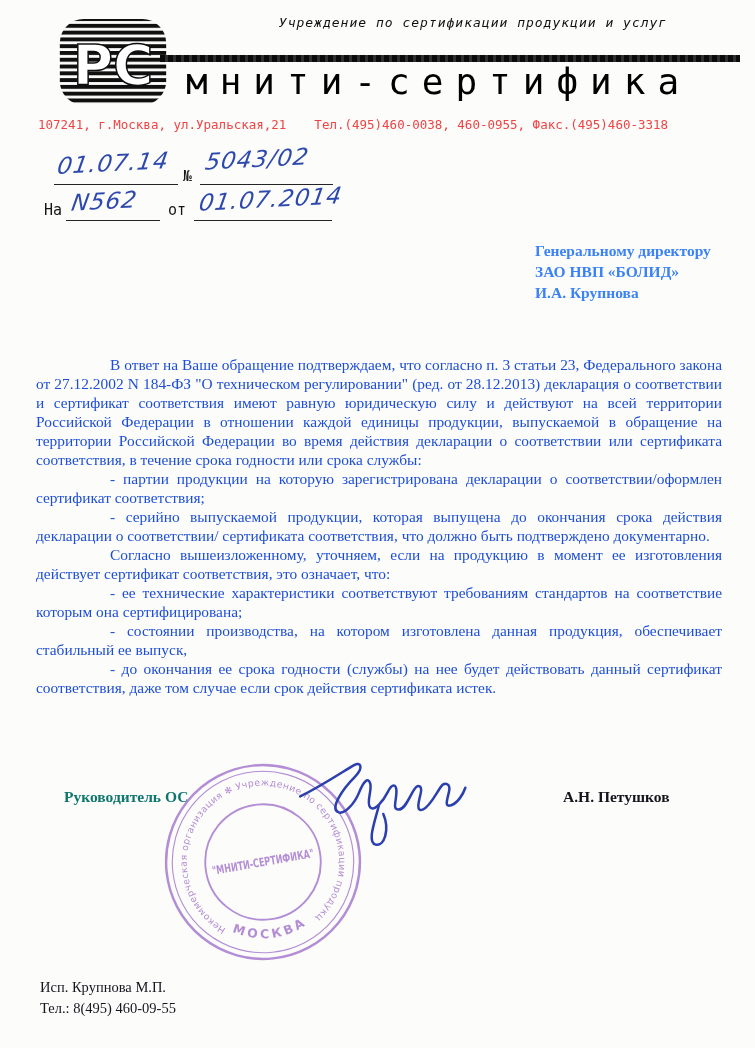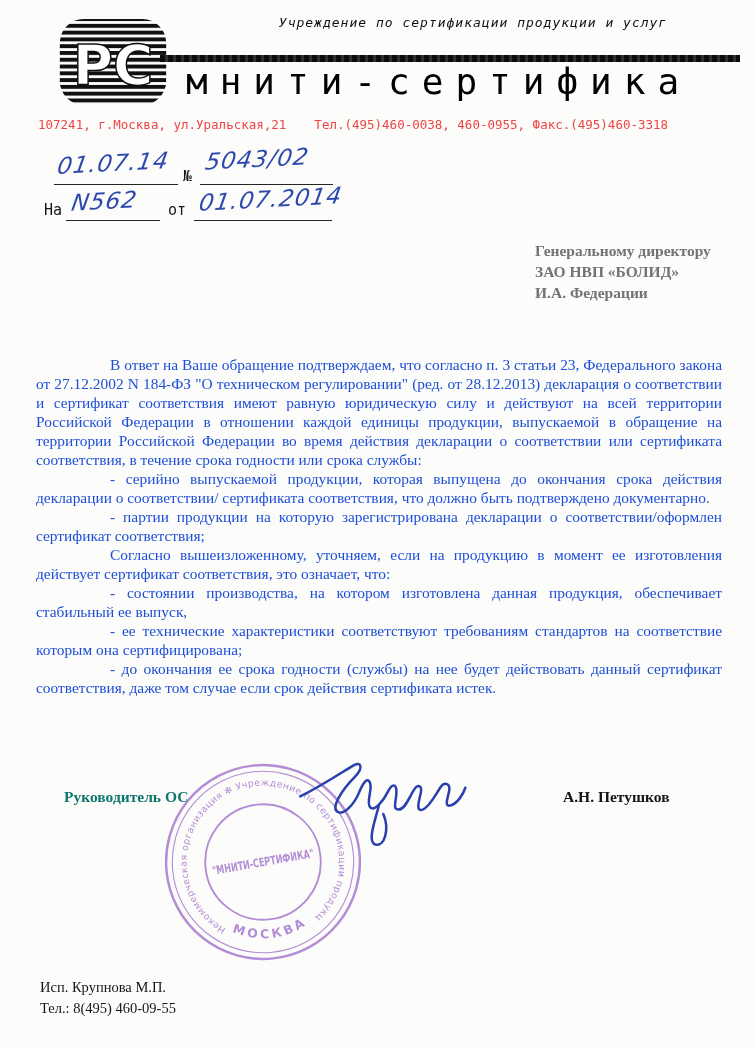--- a/index.html
+++ b/index.html
@@ -36,21 +36,21 @@
   }
   .blank-line{position:absolute;height:0;border-bottom:1.6px solid #242424;}
   .handwriting{
     position:absolute;font-family:"DejaVu Sans",sans-serif;font-style:italic;
     color:#2e49ae;transform:skewX(-12deg) rotate(-3deg);
     font-size:23px;letter-spacing:1px;white-space:nowrap;
   }
   
   .recipient{
     position:absolute;left:535px;top:240px;font-weight:bold;
-    font-size:15.5px;line-height:21px;color:#737373;
+    font-size:15.5px;line-height:21px;color:#3b82f6;
   }
   
   .letter-body{
     position:absolute;left:36px;top:355px;width:686px;
     font-size:15.4px;line-height:19px;text-align:justify;color:#1d4ed8;
   }
   .letter-body p{margin:0;text-indent:74px;}
   
   .sig-role{position:absolute;left:64px;top:788px;font-weight:bold;font-size:15.5px;color:#0f766e;}
   .sig-name{position:absolute;left:563px;top:788px;font-weight:bold;font-size:15.5px;color:#14141c;}
@@ -89,30 +89,30 @@
 <div class="mono-label" style="left:44px;top:201px;">На</div>
 <div class="handwriting" style="left:72px;top:188px;">N562</div>
 <div class="blank-line" style="left:66px;top:220px;width:94px;"></div>
 <div class="mono-label" style="left:168px;top:201px;">от</div>
 <div class="handwriting" style="left:200px;top:186px;">01.07.2014</div>
 <div class="blank-line" style="left:194px;top:220px;width:138px;"></div>
 
 <div class="recipient">
   <div>Генеральному директору</div>
   <div>ЗАО НВП «БОЛИД»</div>
-  <div>И.А. Федерации</div>
+  <div>И.А. Крупнова</div>
 </div>
 
 <div class="letter-body">
   <p>В ответ на Ваше обращение подтверждаем, что согласно п. 3 статьи 23, Федерального закона от 27.12.2002 N 184-ФЗ "О техническом регулировании" (ред. от 28.12.2013) декларация о соответствии и сертификат соответствия имеют равную юридическую силу и действуют на всей территории Российской Федерации в отношении каждой единицы продукции, выпускаемой в обращение на территории Российской Федерации во время действия декларации о соответствии или сертификата соответствия, в течение срока годности или срока службы:</p>
+  <p>- партии продукции на которую зарегистрирована декларации о соответствии/оформлен сертификат соответствия;</p>
   <p>- серийно выпускаемой продукции, которая выпущена до окончания срока действия декларации о соответствии/ сертификата соответствия, что должно быть подтверждено документарно.</p>
-  <p>- партии продукции на которую зарегистрирована декларации о соответствии/оформлен сертификат соответствия;</p>
   <p>Согласно вышеизложенному, уточняем, если на продукцию в момент ее изготовления действует сертификат соответствия, это означает, что:</p>
+  <p>- ее технические характеристики соответствуют требованиям стандартов на соответствие которым она сертифицирована;</p>
   <p>- состоянии производства, на котором изготовлена данная продукция, обеспечивает стабильный ее выпуск,</p>
-  <p>- ее технические характеристики соответствуют требованиям стандартов на соответствие которым она сертифицирована;</p>
   <p>- до окончания ее срока годности (службы) на нее будет действовать данный сертификат соответствия, даже том случае если срок действия сертификата истек.</p>
 </div>
 
 <div class="sig-role">Руководитель ОС</div>
 <div class="sig-name">А.Н. Петушков</div>
 
 <svg class="stamp" viewBox="0 0 194 194" aria-hidden="true">
   <defs>
     <path id="arcTop" d="M 54.6 157.6 A 74 74 0 1 1 139.4 157.6" fill="none"></path>
     <path id="arcBottom" d="M 54.6 157.6 A 74 74 0 0 0 139.4 157.6" fill="none"></path>

